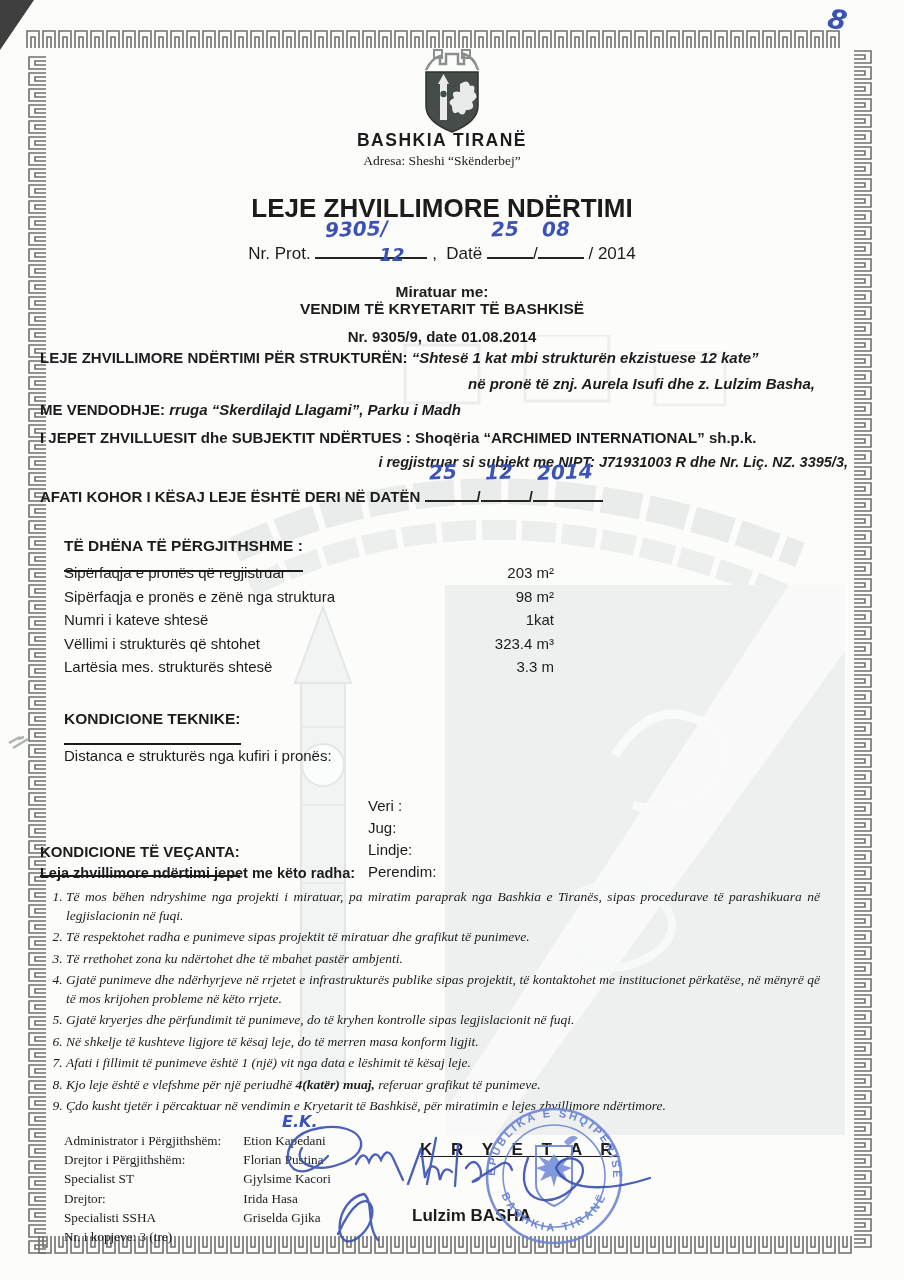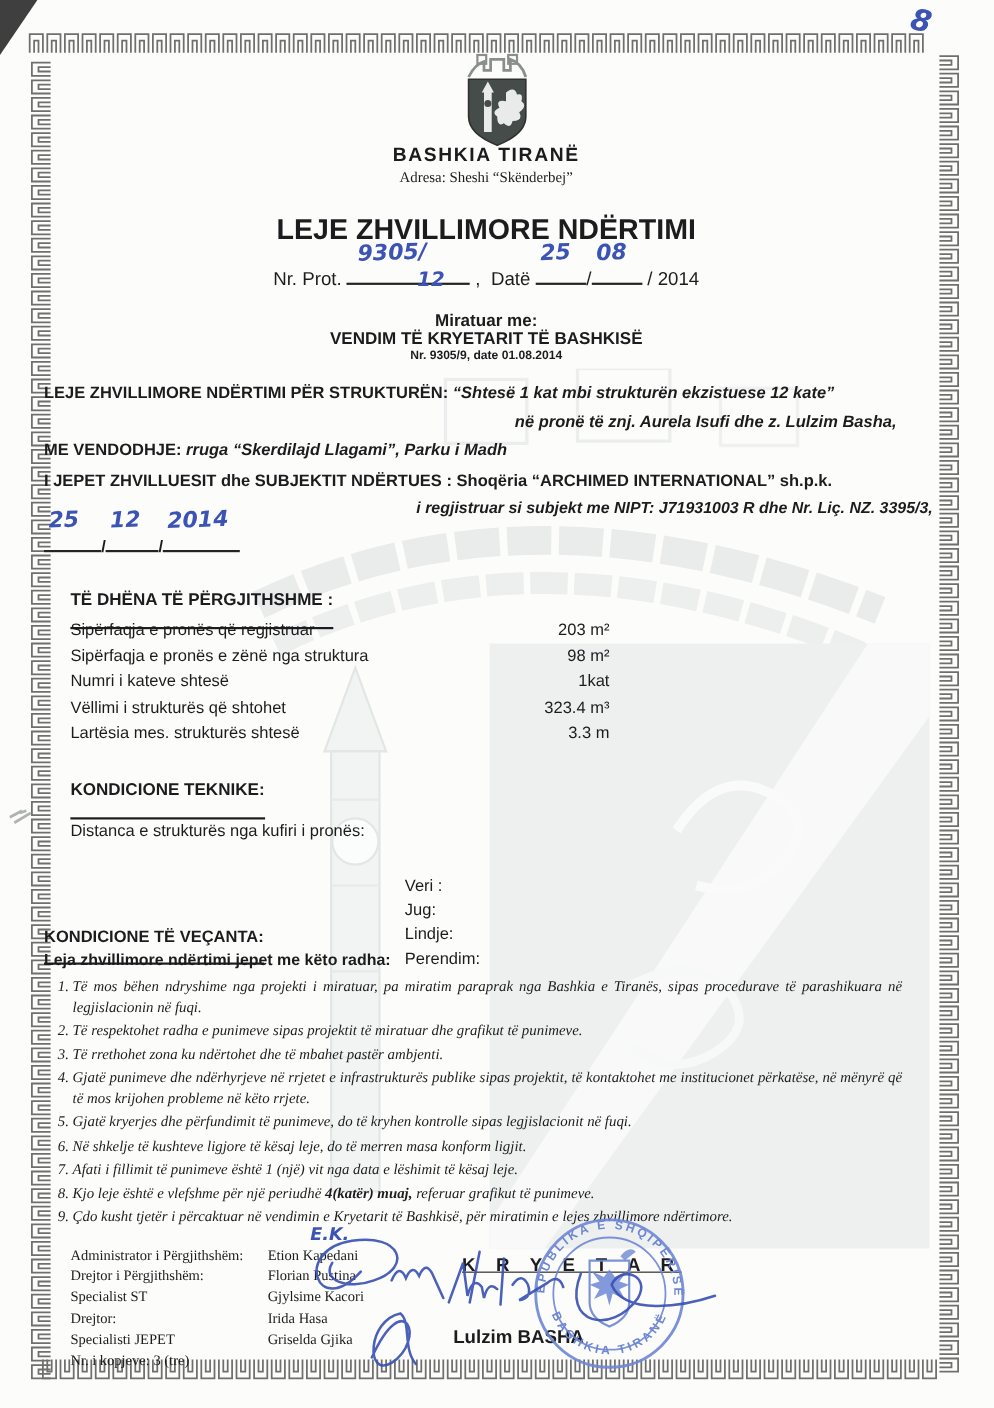--- a/index.html
+++ b/index.html
@@ -97,37 +97,38 @@
     <span class="blank" style="width:46px;">
       <span class="hw hw-over">25</span>
     </span><span>/</span><span class="blank" style="width:46px;">
       <span class="hw hw-over">08</span>
     </span>
     <span>/ 2014</span>
   </div>
 
   <div class="abs center b" style="top:283px;font-size:15.5px;">Miratuar me:</div>
   <div class="abs center b" style="top:300px;font-size:15.5px;">VENDIM TË KRYETARIT TË BASHKISË</div>
-  <div class="abs center b" style="top:317px;font-size:11px;">Nr.  9305/9, date 01.08.2014</div>
+  <div class="abs center b" style="top:328px;font-size:15px;">Nr.  9305/9, date 01.08.2014</div>
 
   <div class="abs permit-line" style="top:348px;">
     <span class="b">LEJE ZHVILLIMORE NDËRTIMI PËR STRUKTURËN:</span>
     <span class="bi">“Shtesë 1 kat mbi strukturën ekzistuese 12 kate”</span>
   </div>
   <div class="abs permit-line bi" style="top:374px;text-align:right;">në pronë të znj. Aurela Isufi dhe z. Lulzim Basha,</div>
   <div class="abs permit-line" style="top:400px;">
     <span class="b">ME VENDODHJE:</span>
     <span class="bi">rruga  “Skerdilajd Llagami”, Parku i Madh</span>
   </div>
   <div class="abs permit-line" style="top:428px;">
     <span class="b">I JEPET ZHVILLUESIT dhe SUBJEKTIT NDËRTUES :</span>
     <span class="b">Shoqëria “ARCHIMED INTERNATIONAL” sh.p.k.</span>
   </div>
   <div class="abs bi" style="top:454px;left:40px;width:808px;text-align:right;font-size:14.5px;">i regjistruar si subjekt me  NIPT: J71931003 R  dhe Nr. Liç. NZ. 3395/3,</div>
   <div class="abs permit-line" style="top:486px;">
+    <span class="b">AFATI KOHOR I KËSAJ LEJE ËSHTË DERI NË DATËN</span>
     <span class="blank" style="width:52px;">
       <span class="hw hw-over">25</span>
     </span><span class="b">/</span><span class="blank" style="width:48px;">
       <span class="hw hw-over">12</span>
     </span><span class="b">/</span><span class="blank" style="width:70px;">
       <span class="hw hw-over">2014</span>
     </span>
   </div>
 
   <div class="abs" style="top:537px;left:64px;">
@@ -198,21 +199,21 @@
     </div>
     <div class="sig-row">
       <span class="sig-title">Specialist ST</span>
       <span>Gjylsime  Kacori</span>
     </div>
     <div class="sig-row">
       <span class="sig-title">Drejtor:</span>
       <span>Irida Hasa</span>
     </div>
     <div class="sig-row">
-      <span class="sig-title">Specialisti JEPET</span>
+      <span class="sig-title">Specialisti SSHA</span>
       <span>Griselda Gjika</span>
     </div>
     <div class="sig-row">Nr. i kopjeve: 3 (tre)</div>
   </div>
 
   <div class="abs b" style="top:1140px;left:420px;font-size:17px;letter-spacing:7px;text-decoration:underline;">K R Y E T A R</div>
   <div class="abs b" style="top:1206px;left:412px;font-size:17px;">Lulzim BASHA</div>
 
   <svg class="abs" style="left:468px;top:1102px;" width="172" height="152" viewBox="0 0 172 152">
     <defs>

